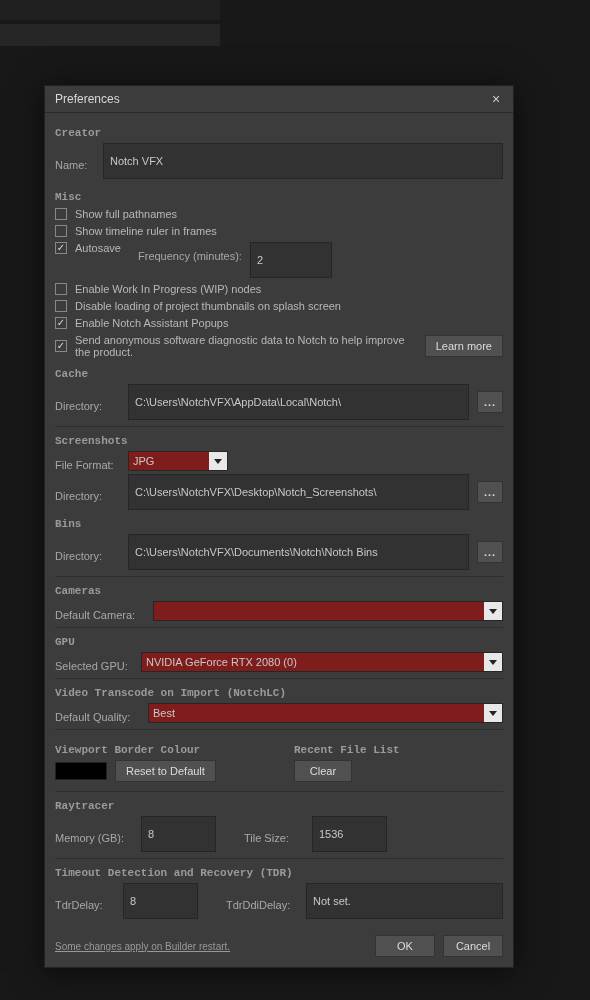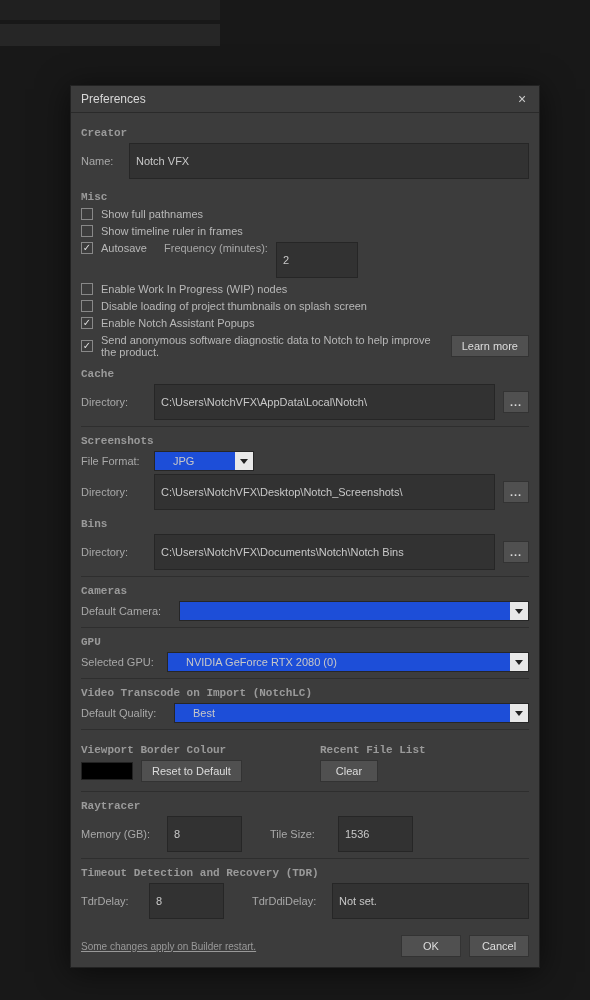--- a/index.html
+++ b/index.html
@@ -26,21 +26,21 @@
     background: #3a3a3a;
   }
   .bd-row2 {
     position: absolute;
     top: 24px; left: 0;
     width: 220px; height: 22px;
     background: #454545;
   }
   .dialog {
     position: absolute;
-    left: 70px;
+    left: 44px;
     top: 85px;
     width: 470px;
     background: #3c3c3c;
     border: 1px solid #222;
     box-shadow: 0 4px 30px rgba(0,0,0,0.6);
   }
   .titlebar {
     display: flex;
     justify-content: space-between;
     align-items: center;
@@ -68,20 +68,21 @@
   .row {
     display: flex;
     align-items: center;
     gap: 8px;
     margin: 3px 0;
     min-height: 18px;
   }
   .label {
     color: #a8a8a8;
     font-size: 11px;
+    margin-top: 8px;
   }
   .label-col {
     width: 65px;
     flex-shrink: 0;
   }
   input[type="text"] {
     background: #323232;
     border: 1px solid #262626;
     color: #c8c8c8;
     font-size: 11px;
@@ -130,26 +131,26 @@
     justify-content: center;
     font-family: inherit;
   }
   .browse-btn {
     width: 26px;
     font-weight: bold;
     letter-spacing: 1px;
   }
   .dropdown {
     position: relative;
-    background: #1d4ed8;
+    background: #7f1d1d;
     border: 1px solid #262626;
     height: 20px;
     display: flex;
     align-items: center;
-    padding: 0 18px;
+    padding: 0 4px;
     color: #c8c8c8;
     font-size: 11px;
   }
   .dropdown .arrow {
     position: absolute;
     right: 0;
     top: 0;
     bottom: 0;
     width: 18px;
     background: #e8e8e8;

